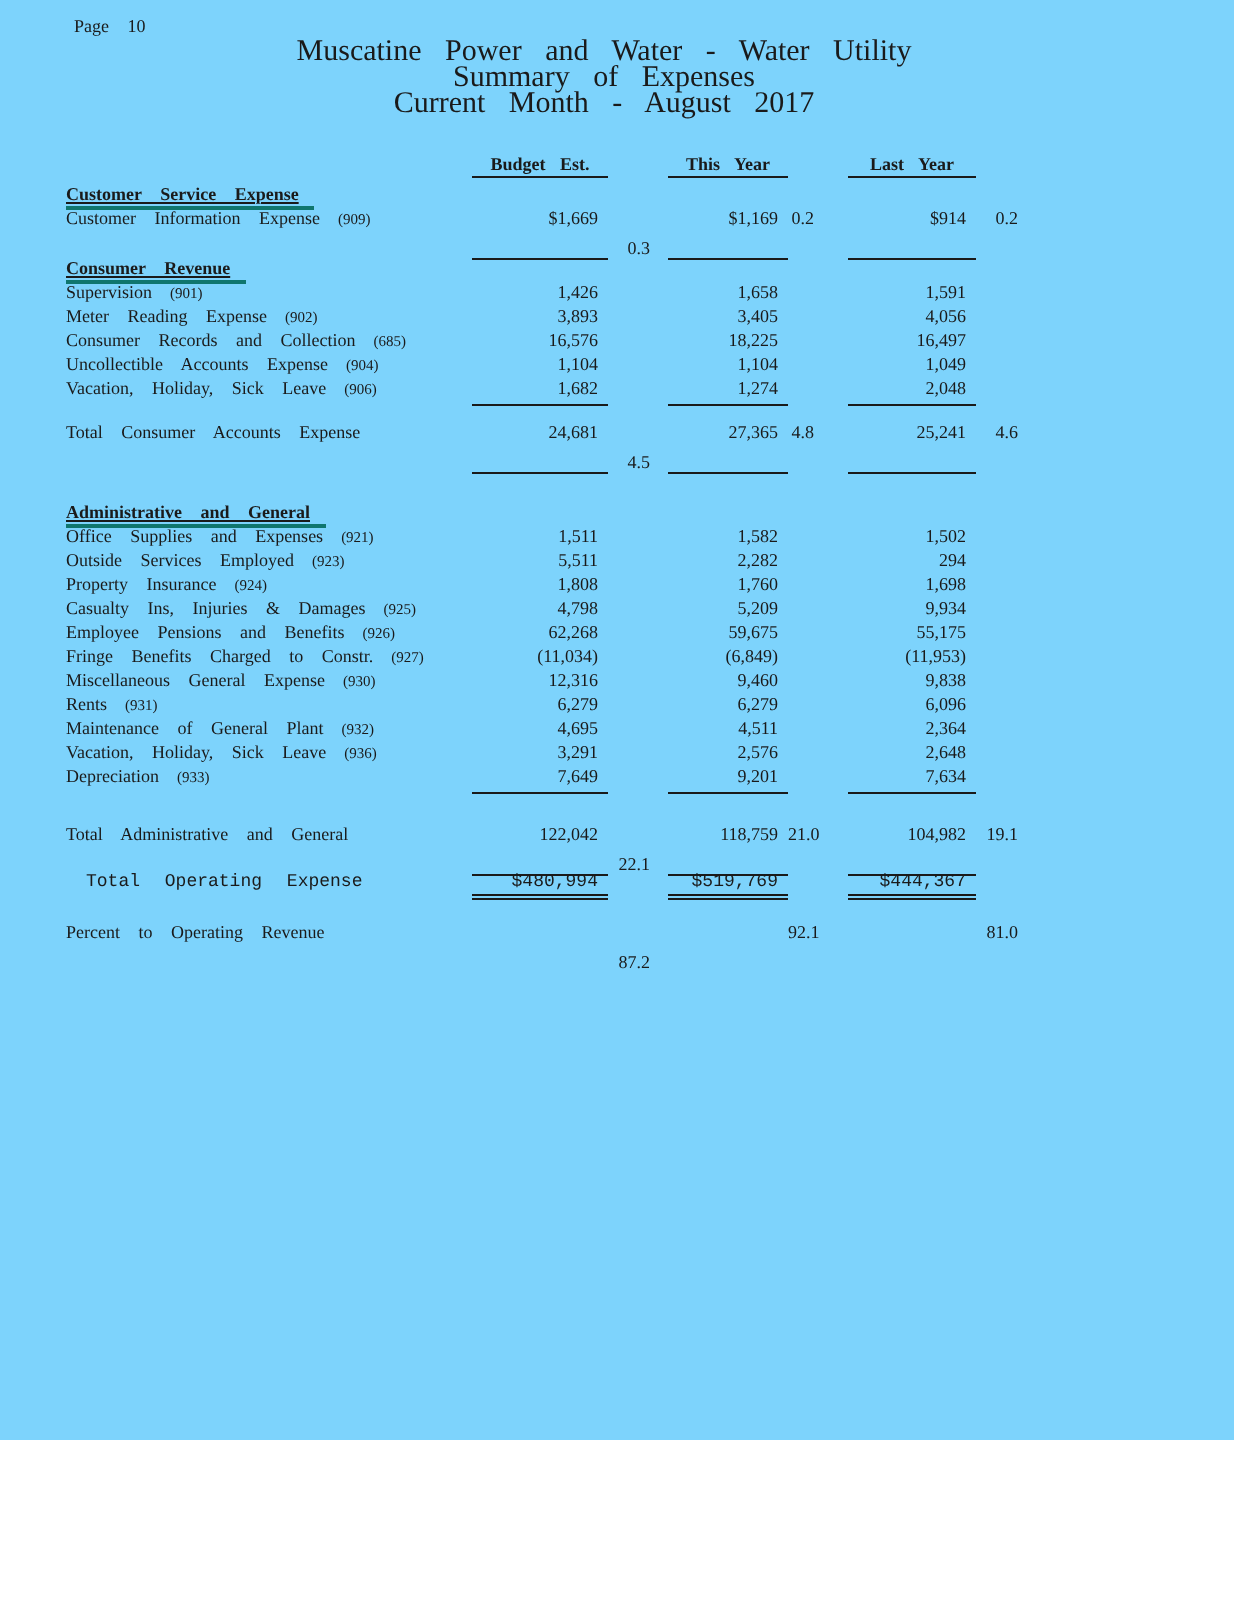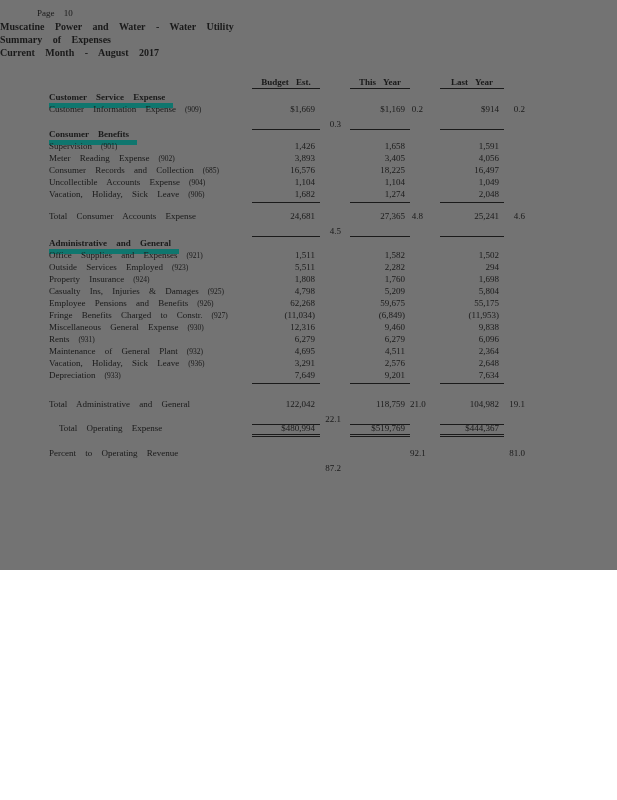--- a/index.html
+++ b/index.html
@@ -1,63 +1,63 @@
 <!DOCTYPE html>
 <html><head>
 <meta charset="utf-8">
 <style>
   html,body{margin:0;padding:0;background:#ffffff;}
   .sheet{
     position:relative;
-    width:617px;height:570px;
-    background:#737373;
+    width:617px;height:720px;
+    background:#7dd3fc;
     font-family:"Liberation Serif","DejaVu Serif",serif;
     color:#1a1a1a;
     font-size:9px;
     overflow:hidden;
   }
   .page-num{
     position:absolute;left:37px;top:8px;
     font-size:9px;word-spacing:7px;white-space:nowrap;
   }
   .title{
     padding-top:20px;
-    text-align:left;
-    font-weight:bold;
-    font-size:10px;
+    text-align:center;
+    font-weight:normal;
+    font-size:15px;
     line-height:13px;
     word-spacing:8px;
     margin-right:13px;
   }
   .row{
     display:grid;
     grid-template-columns:203px 68px 30px 60px 30px 64px 34px;
-    padding-left:49px;
+    padding-left:33px;
     height:12px;
     line-height:12px;
     white-space:nowrap;
   }
   .lbl{word-spacing:7px;overflow:visible;}
   .code{font-size:7.5px;margin-left:9px;word-spacing:0;}
   .a{text-align:right;padding-right:5px;}
   .p{text-align:right;}
   .p1{padding-right:9px;margin-top:15px;}
   .p2{padding-right:17px;}
   .p3{padding-right:13px;}
   .rule{border-bottom:1px solid #1a1a1a;}
   .dbl{border-bottom:3px double #1a1a1a;}
   .colhead{margin-top:17px;height:13px;font-weight:bold;}
   .colhead .a{text-align:center;padding-right:0;word-spacing:5px;}
   .heading{margin-top:2px;font-weight:bold;}
-  .heading .htext{display:inline-block;border-bottom:5px solid #0f766e;padding-right:8px;word-spacing:7px;}
+  .heading .htext{display:inline-block;border-bottom:2px solid #0f766e;padding-right:8px;word-spacing:7px;text-decoration:underline;}
   .gap13{margin-top:13px;}
   .gap10{margin-top:10px;}
-  .gap15{margin-top:15px;}
+  .gap15{margin-top:28px;}
   .gap17{margin-top:17px;}
-  .gap12{margin-top:12px;}
+  .gap12{margin-top:12px;font-family:Liberation Mono, monospace;}
   .indent .lbl{padding-left:10px;}
 </style>
 </head>
 <body>
 
 <div class="sheet">
 
   <div class="page-num">Page 10</div>
 
   <div class="title">
@@ -83,21 +83,21 @@
     <span class="lbl"><span>Customer Information Expense</span><span class="code">(909)</span></span>
     <span class="a rule">$1,669</span>
     <span class="p p1">0.3</span>
     <span class="a rule">$1,169</span>
     <span class="p p2">0.2</span>
     <span class="a rule">$914</span>
     <span class="p p3">0.2</span>
   </div>
 
   <div class="row heading gap13">
-    <span class="lbl"><span class="htext">Consumer Benefits</span></span>
+    <span class="lbl"><span class="htext">Consumer Revenue</span></span>
   </div>
   <div class="row">
     <span class="lbl"><span>Supervision</span><span class="code">(901)</span></span>
     <span class="a">1,426</span>
     <span class="p p1"></span>
     <span class="a">1,658</span>
     <span class="p p2"></span>
     <span class="a">1,591</span>
     <span class="p p3"></span>
   </div>
@@ -176,21 +176,21 @@
     <span class="p p2"></span>
     <span class="a">1,698</span>
     <span class="p p3"></span>
   </div>
   <div class="row">
     <span class="lbl"><span>Casualty Ins, Injuries &amp; Damages</span><span class="code">(925)</span></span>
     <span class="a">4,798</span>
     <span class="p p1"></span>
     <span class="a">5,209</span>
     <span class="p p2"></span>
-    <span class="a">5,804</span>
+    <span class="a">9,934</span>
     <span class="p p3"></span>
   </div>
   <div class="row">
     <span class="lbl"><span>Employee Pensions and Benefits</span><span class="code">(926)</span></span>
     <span class="a">62,268</span>
     <span class="p p1"></span>
     <span class="a">59,675</span>
     <span class="p p2"></span>
     <span class="a">55,175</span>
     <span class="p p3"></span>

